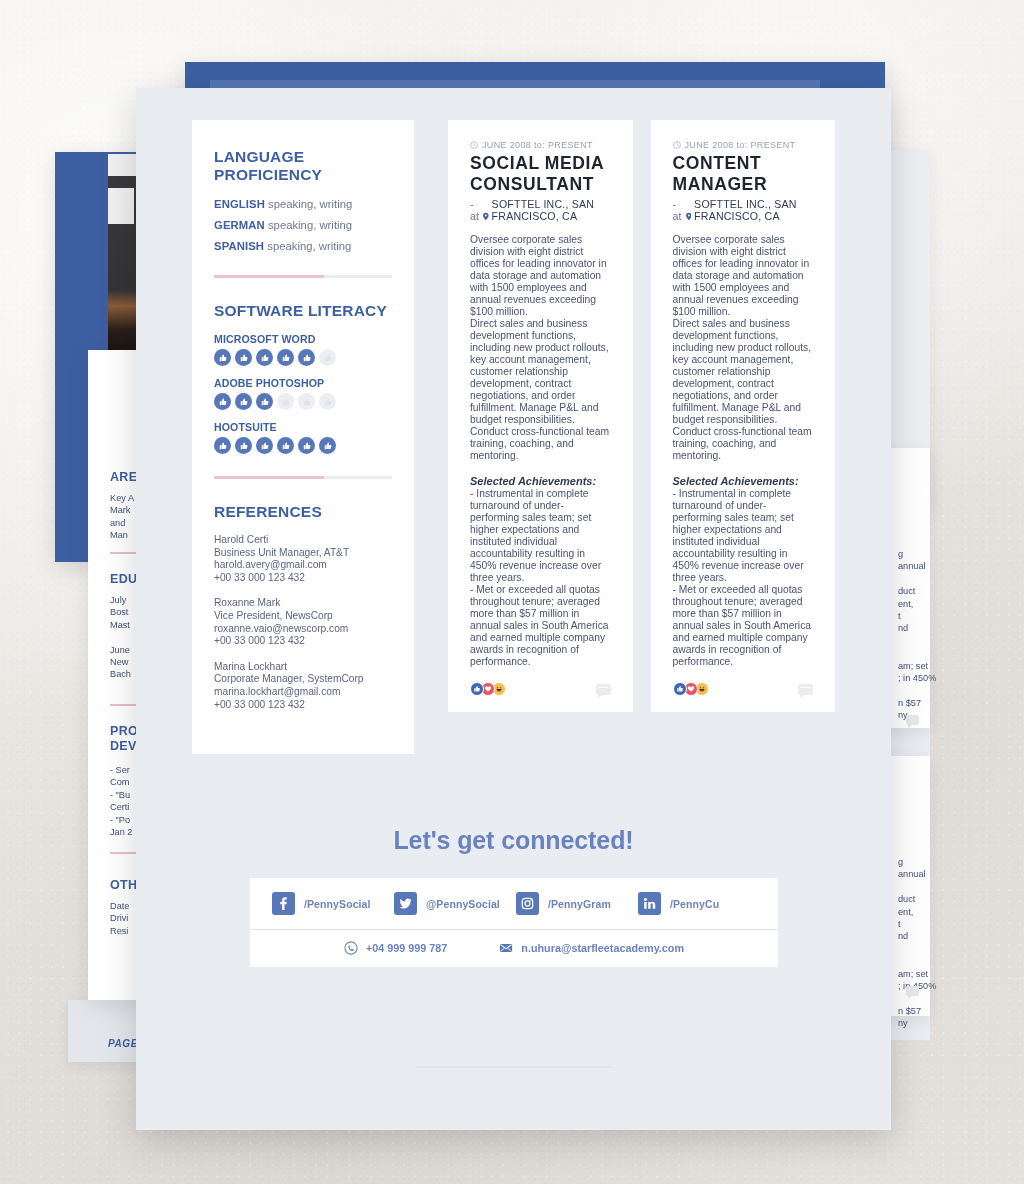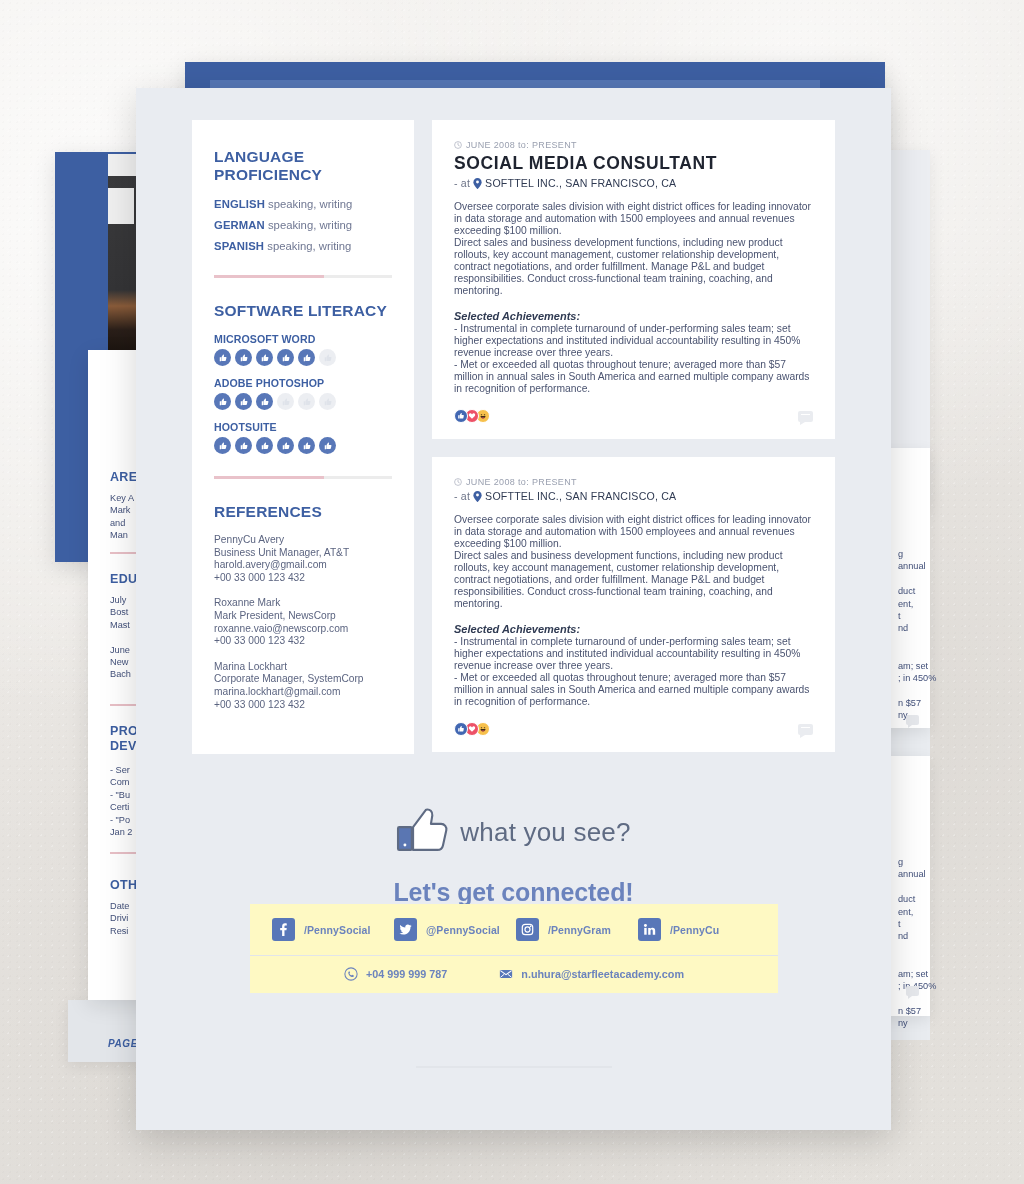--- a/index.html
+++ b/index.html
@@ -191,21 +191,21 @@
   #references-block { margin-top: 4px; }
   .ref-entry {
     font-size: 10.2px;
     line-height: 12.6px;
     color: #5b6480;
     margin-bottom: 13px;
   }
   .ref-entry .ref-name { display: block; }
 
   
-  #experience-col { flex: 1 1 auto; display: flex; flex-direction: column; gap: 18px; }
+  #experience-col { flex: 1 1 auto; display: flex; flex-direction: row; gap: 18px; margin-left: 16px; }
   .job-card {
     background: #fff;
     padding: 20px 22px 16px 22px;
     position: relative;
   }
   .job-date {
     font-size: 9px;
     color: #9aa0b0;
     letter-spacing: .35px;
     margin-bottom: 3px;
@@ -290,22 +290,22 @@
   #connect-cta {
     font-size: 25px;
     font-weight: bold;
     color: #6b83bd;
     letter-spacing: -.1px;
     margin-top: 20px;
   }
 
   #social-box {
     position: absolute;
-    left: 114px; top: 816px; width: 528px;
-    background: #fef9c3;
+    left: 114px; top: 790px; width: 528px;
+    background: #ffffff;
   }
   #social-row {
     display: flex; align-items: center;
     padding: 14px 18px 14px 22px;
     gap: 0;
     border-bottom: 1px solid #e2e5ea;
   }
   .social-item {
     display: flex; align-items: center; gap: 9px;
     flex: 1 1 0;
@@ -547,28 +547,28 @@
             </span>
           </div>
       </div>
 
       <div class="side-divider"></div>
 
       <div id="references-block">
         <div class="side-heading">REFERENCES</div>
 
         <div class="ref-entry">
-          <span class="ref-name">PennyCu Avery</span>
+          <span class="ref-name">Harold Certi</span>
           <span class="ref-name">Business Unit Manager, AT&amp;T</span>
           <span class="ref-name">harold.avery@gmail.com</span>
           <span class="ref-name">+00 33 000 123 432</span>
         </div>
         <div class="ref-entry">
           <span class="ref-name">Roxanne Mark</span>
-          <span class="ref-name">Mark President, NewsCorp</span>
+          <span class="ref-name">Vice President, NewsCorp</span>
           <span class="ref-name">roxanne.vaio@newscorp.com</span>
           <span class="ref-name">+00 33 000 123 432</span>
         </div>
         <div class="ref-entry">
           <span class="ref-name">Marina Lockhart</span>
           <span class="ref-name">Corporate Manager, SystemCorp</span>
           <span class="ref-name">marina.lockhart@gmail.com</span>
           <span class="ref-name">+00 33 000 123 432</span>
         </div>
       </div>
@@ -625,20 +625,21 @@
       </div>
 
       <div class="job-card">
         <div class="job-date">
           <svg class="clock-ic" viewBox="0 0 16 16">
             <circle cx="8" cy="8" r="6.8" fill="none" stroke="#a9aebc" stroke-width="1.4"></circle>
             <path d="M8 4.2V8l2.6 1.6" fill="none" stroke="#a9aebc" stroke-width="1.4" stroke-linecap="round"></path>
           </svg>
           <span>JUNE 2008 to: PRESENT</span>
         </div>
+        <div class="job-title">CONTENT MANAGER</div>
         <div class="job-company">
           <span class="at">- at</span>
           <svg class="pin-ic" viewBox="0 0 12 16">
             <path d="M6 0C2.7 0 0 2.7 0 6c0 4.3 6 10 6 10s6-5.7 6-10c0-3.3-2.7-6-6-6z" fill="#3d5fa2"></path>
             <circle cx="6" cy="5.9" r="2.1" fill="#fff"></circle>
           </svg>
           <span>SOFTTEL INC., SAN FRANCISCO, CA</span>
         </div>
         <div class="job-body">Oversee corporate sales division with eight district offices for leading innovator in data storage and automation with 1500 employees and annual revenues exceeding $100 million.</div>
         <div class="job-body">Direct sales and business development functions, including new product rollouts, key account management, customer relationship development, contract negotiations, and order fulfillment. Manage P&amp;L and budget responsibilities. Conduct cross-functional team training, coaching, and mentoring.</div>
@@ -668,28 +669,20 @@
             </span>
           </div>
           <span class="comment-ic"></span>
         </div>
       </div>
 
     </div>
   </div>
 
   <div id="connect-section">
-    <div id="connect-headline">
-      <svg id="thumb-big" viewBox="0 0 64 64">
-        <path d="M21 26 37 4.5c4.6-1.2 8.3 2.4 7.7 7L43 22h12.5c4.2 0 7.3 3.8 6.4 7.9l-4.1 18.6c-.7 3.2-3.5 5.5-6.8 5.5H21z" fill="#fff" stroke="#5f6b83" stroke-width="2.6" stroke-linejoin="round"></path>
-        <rect x="2.5" y="26" width="17" height="28" rx="1.5" fill="#5a76b2" stroke="#5f6b83" stroke-width="2.6"></rect>
-        <circle cx="11" cy="48" r="1.8" fill="#fff"></circle>
-      </svg>
-      <span id="connect-q">what you see?</span>
-    </div>
     <div id="connect-cta">Let's get connected!</div>
   </div>
 
   <div id="social-box">
     <div id="social-row">
 
       <a class="social-item">
         <span class="social-badge">
           <svg viewBox="0 0 16 16">
               <path d="M10.4 3.2h1.6V.6C11.7.5 10.8.4 9.8.4 7.7.4 6.3 1.7 6.3 4v2H3.9v2.9h2.4v7.1h2.9V8.9h2.4l.4-2.9H9.2V4.3c0-.8.2-1.1 1.2-1.1z" fill="#fff"></path>

